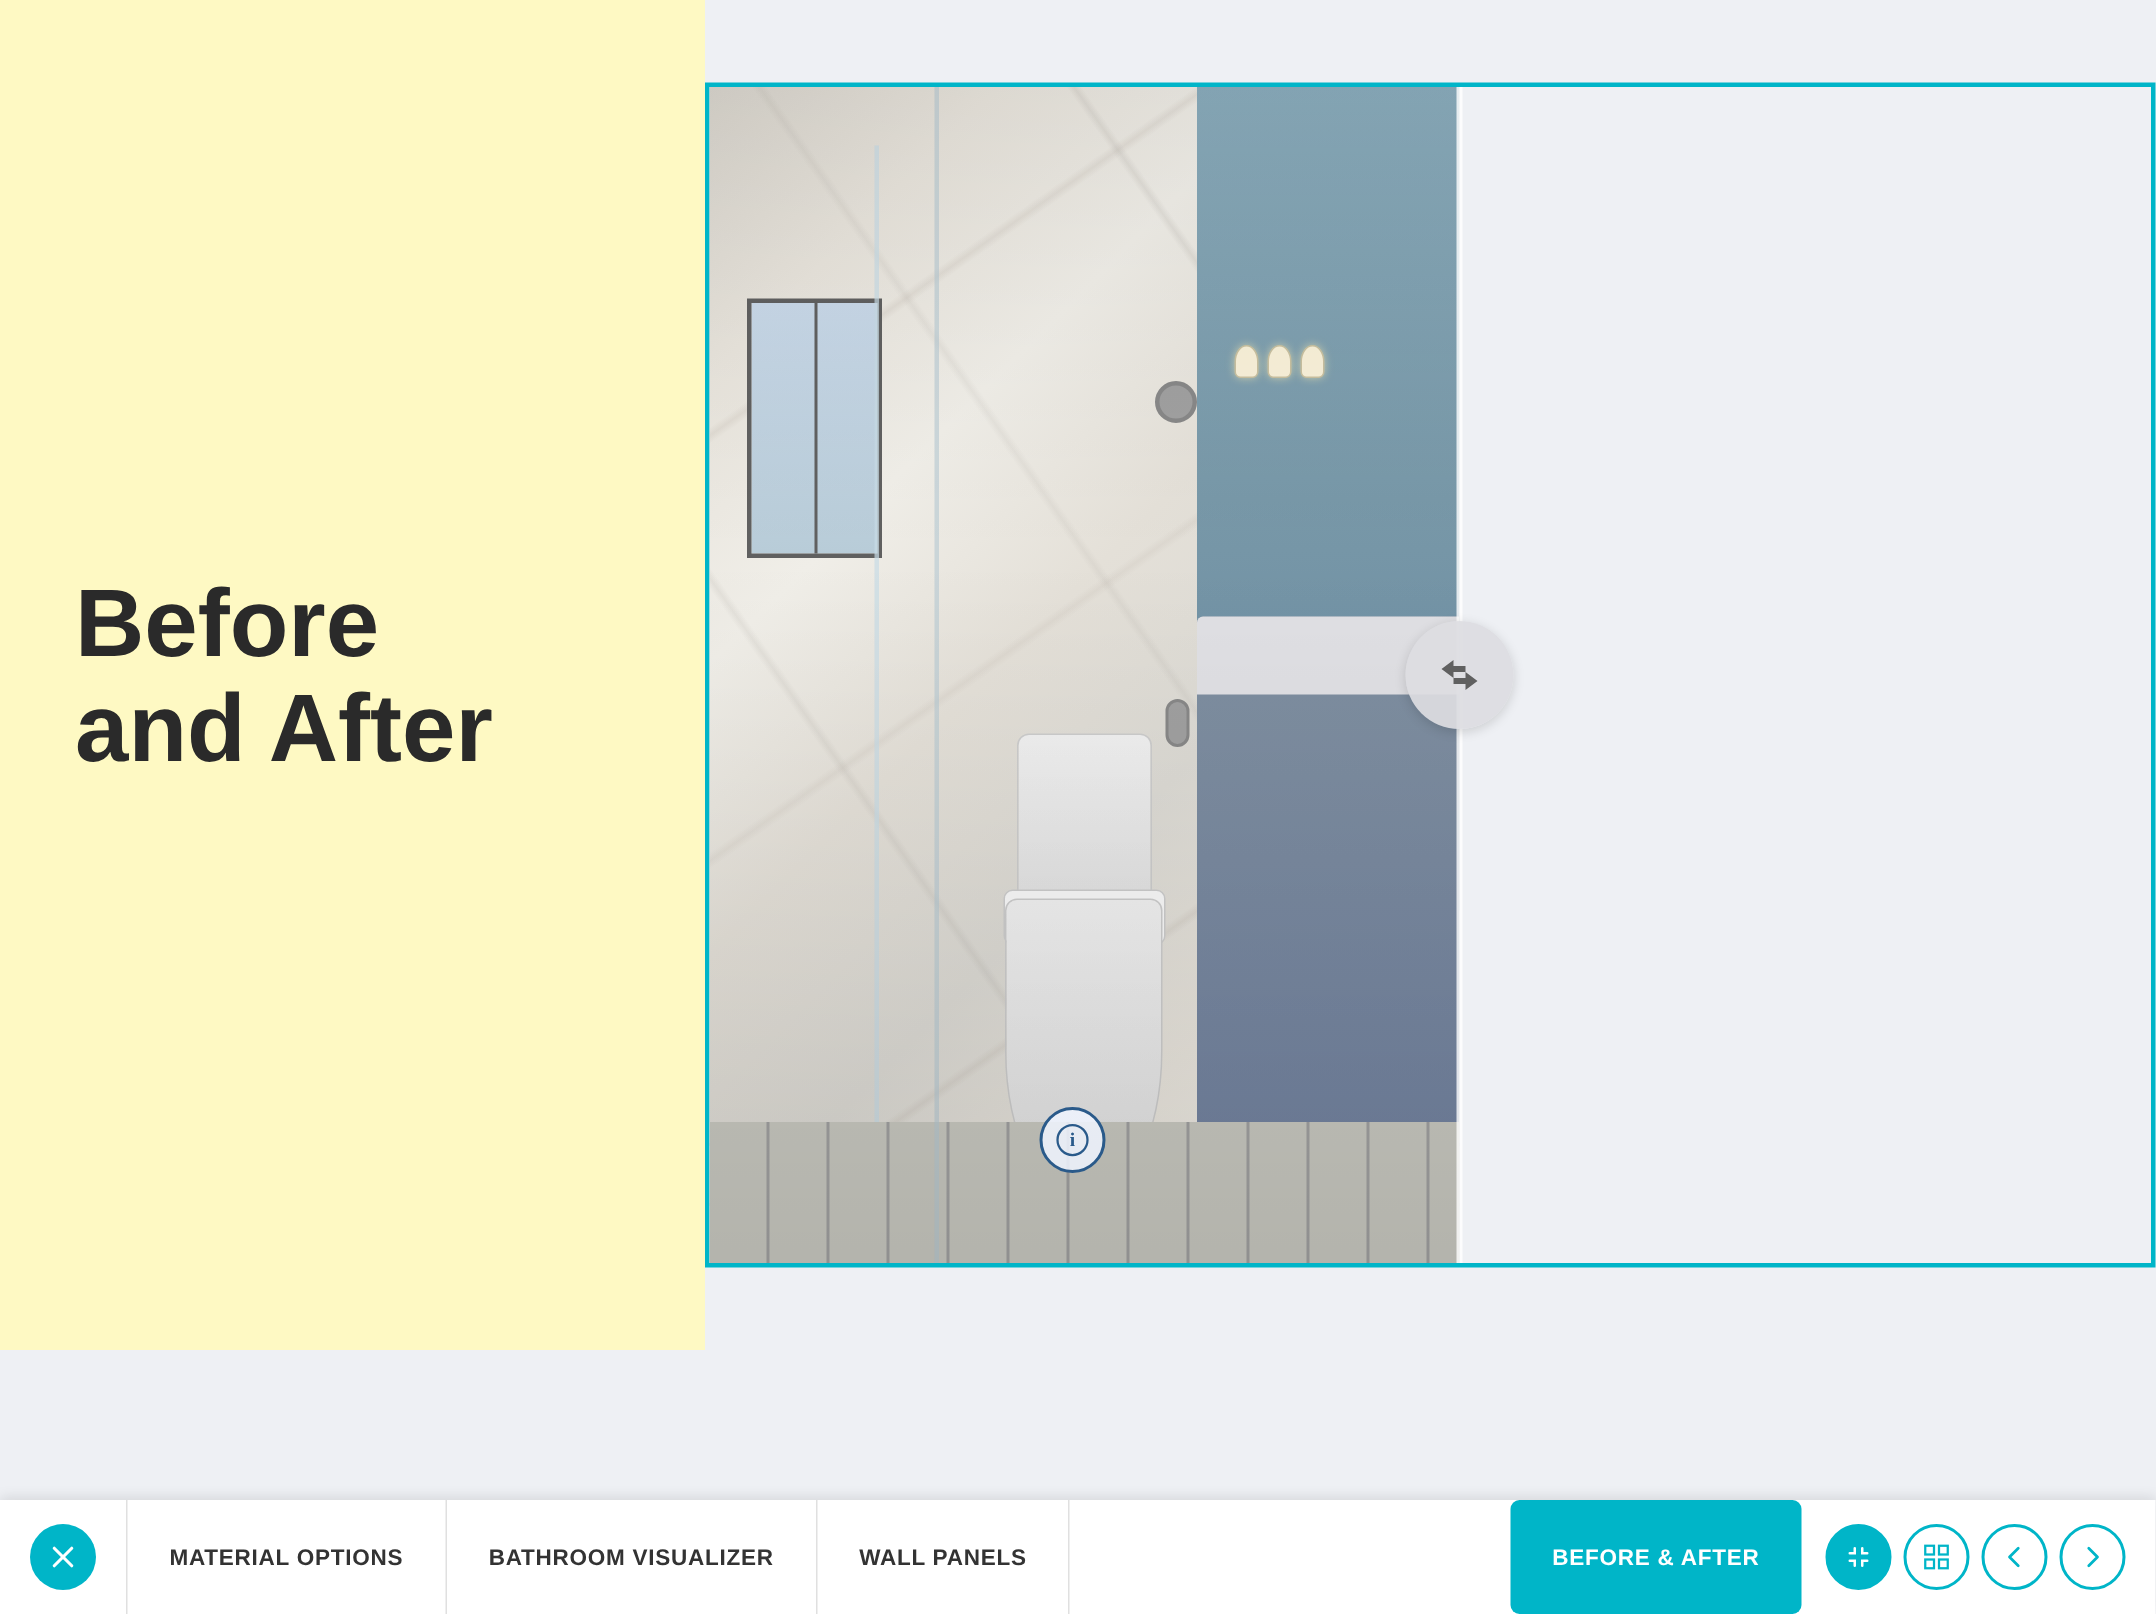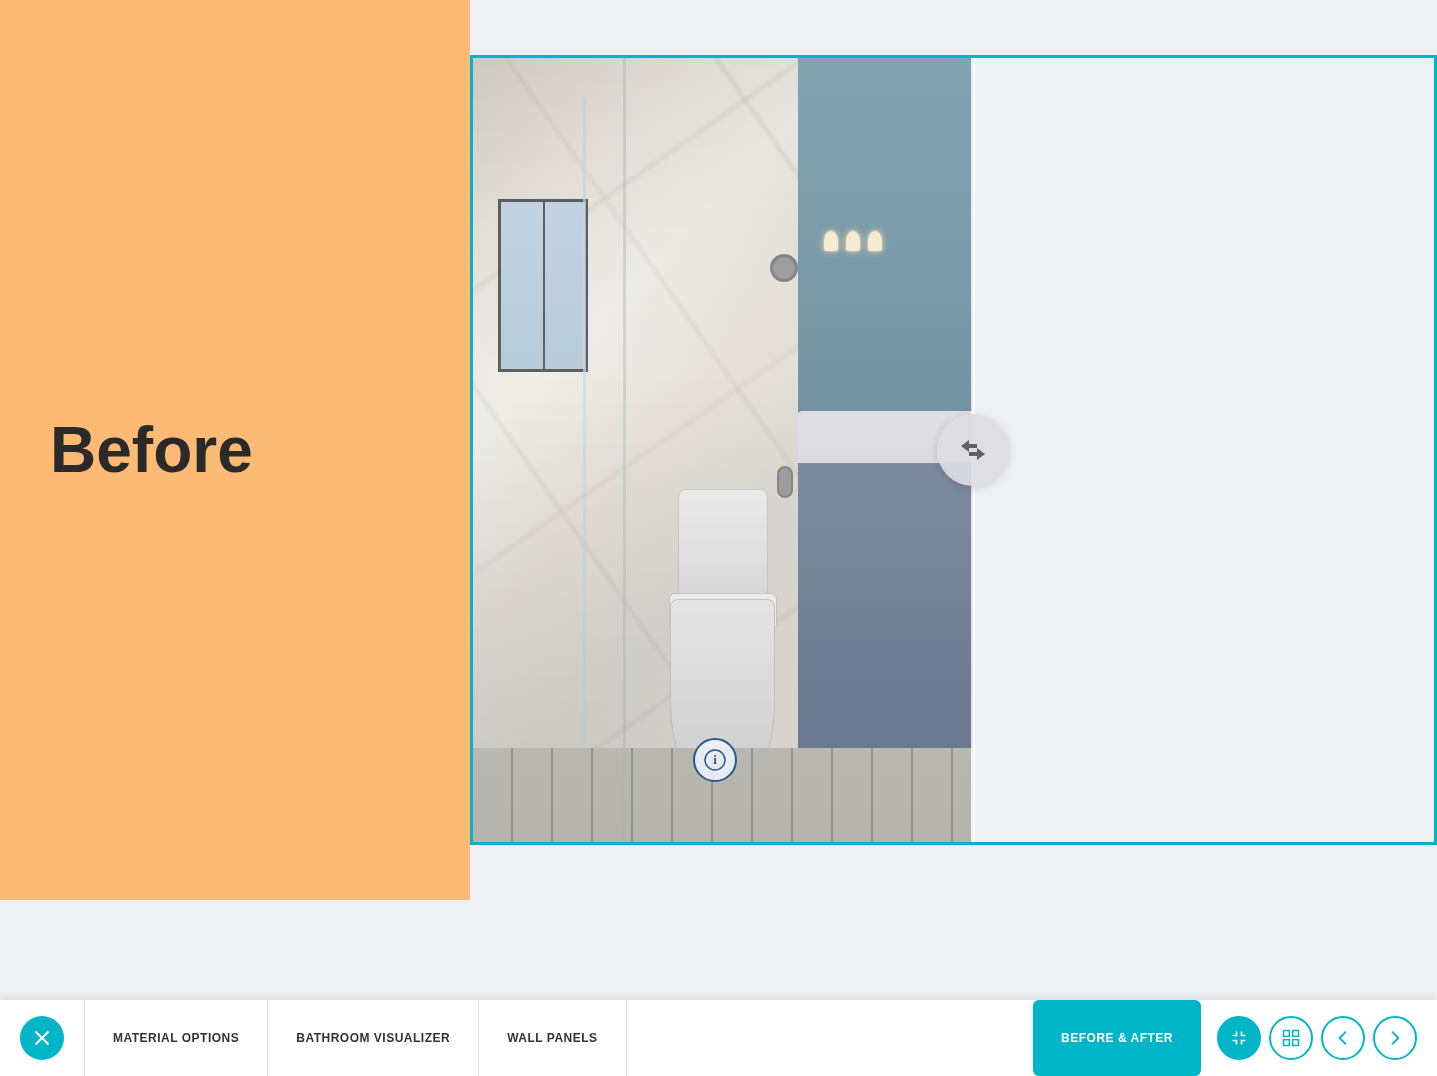--- a/index.html
+++ b/index.html
@@ -21,21 +21,21 @@
       position: relative;
     }
 
     
     .left-panel {
       width: 470px;
       min-width: 470px;
       display: flex;
       align-items: center;
       padding: 40px 50px;
-      background: #fdba74;
+      background: #fef9c3;
     }
 
     .left-panel h1 {
       font-size: 64px;
       font-weight: 900;
       color: #2a2a2a;
       line-height: 1.1;
     }
 
     
@@ -175,21 +175,21 @@
 
     .nav-items {
       display: flex;
       align-items: center;
       gap: 0;
       flex: 1;
     }
 
     .nav-item {
       padding: 0 28px;
-      font-size: 12px;
+      font-size: 15px;
       font-weight: 600;
       color: #333;
       letter-spacing: 0.5px;
       cursor: pointer;
       text-transform: uppercase;
       border-right: 1px solid #e0e0e0;
       height: 76px;
       display: flex;
       align-items: center;
     }
@@ -424,20 +424,21 @@
     }
   </style>
 </head>
 <body>
 
 <div class="main-area">
 
   <div class="left-panel">
     <h1>
       <span>Before</span><br>
+      <span>and After</span>
     </h1>
   </div>
 
   <div class="comparison-container">
 
     <div class="after-image">
       <div class="shower-wall"></div>
       <div class="blue-wall"></div>
       <div class="window-box"></div>
       <div class="shower-glass"></div>

